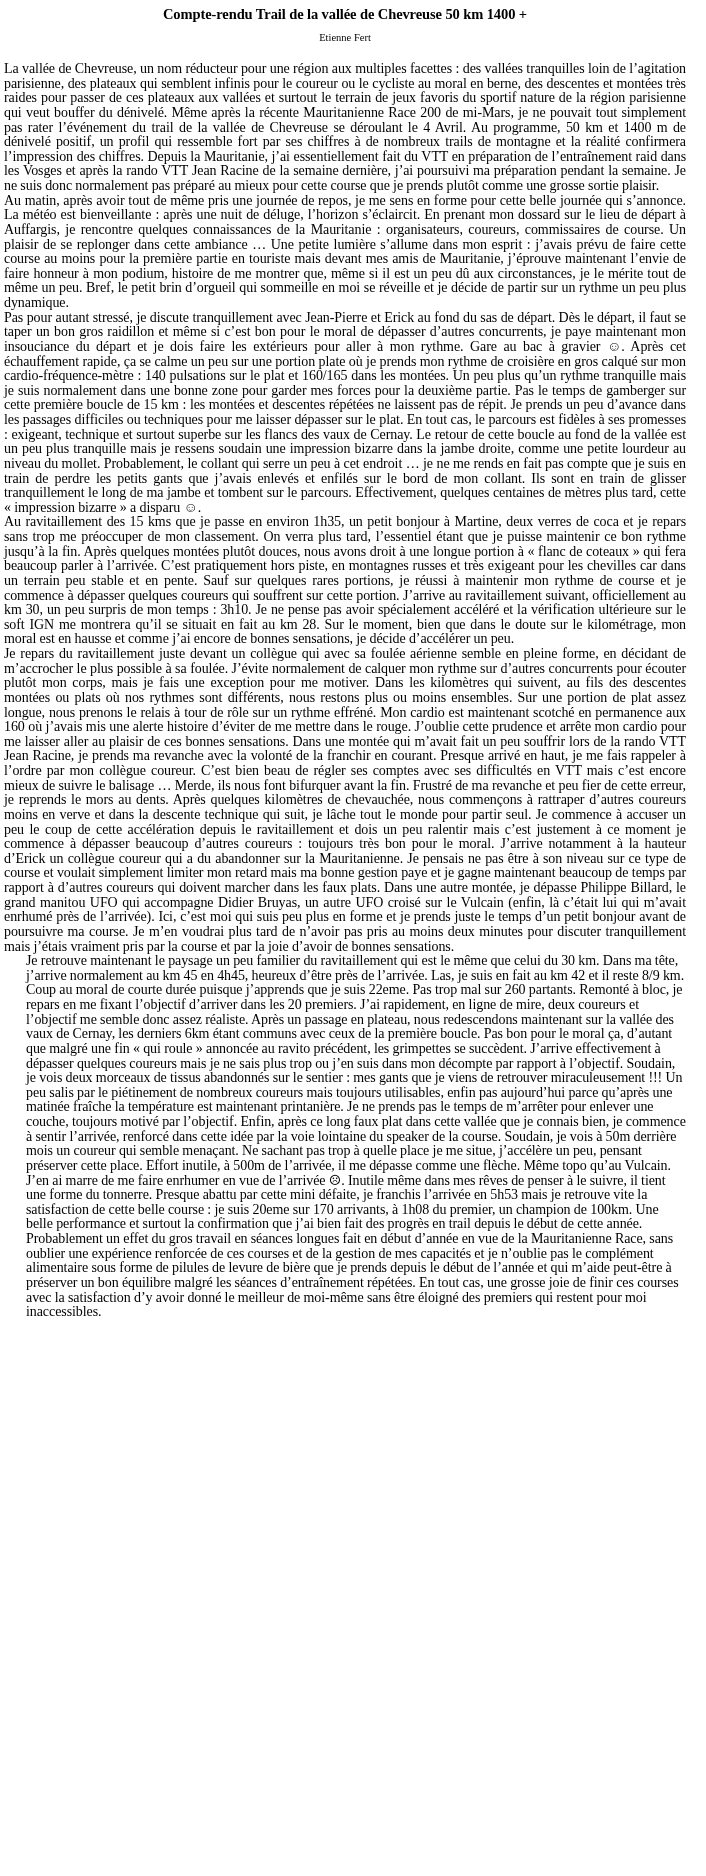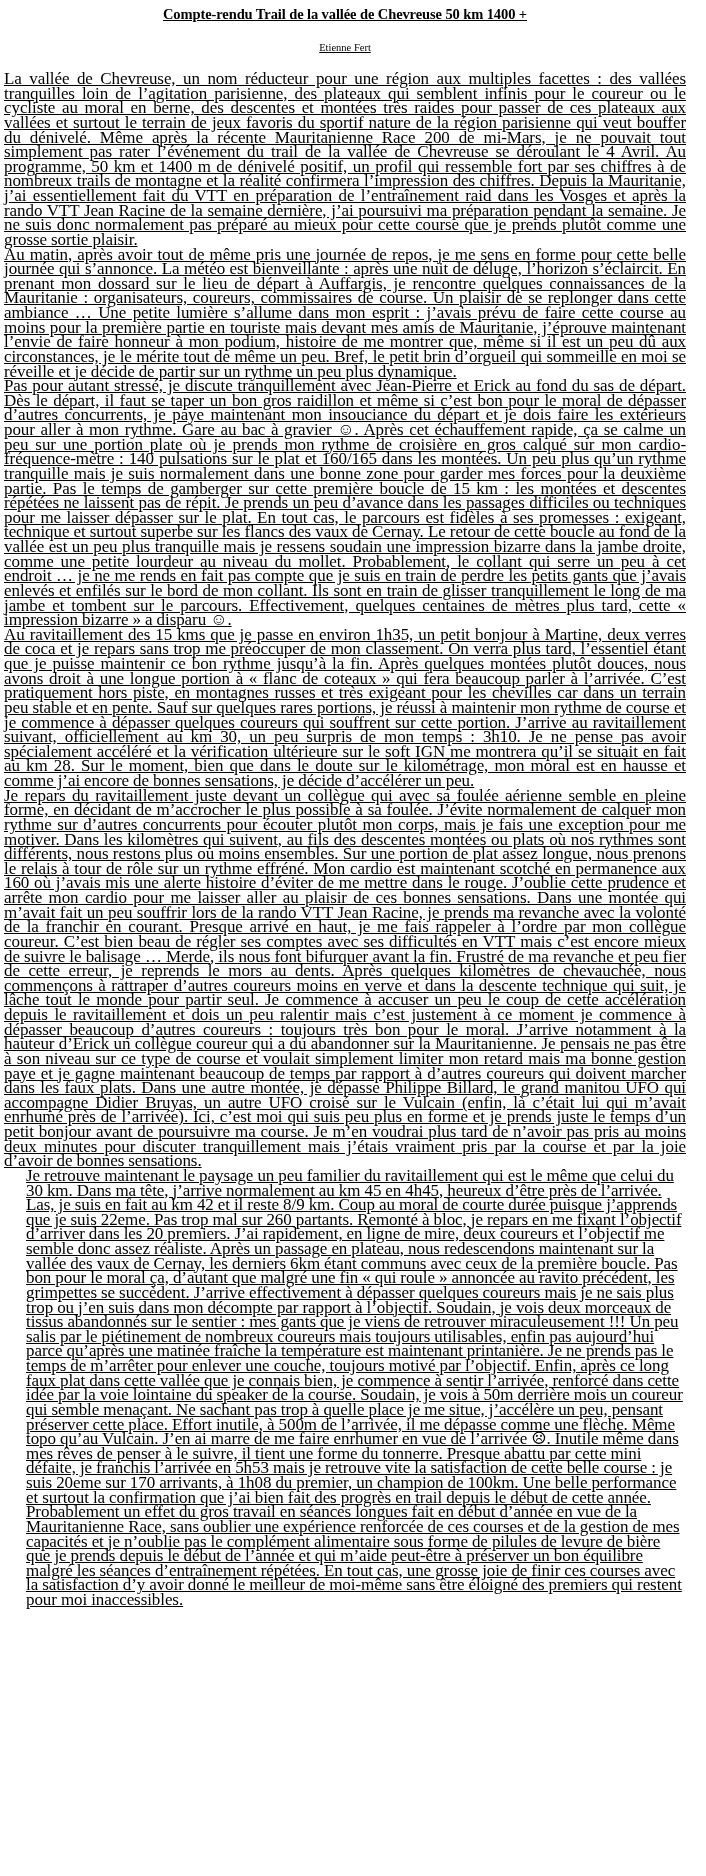--- a/index.html
+++ b/index.html
@@ -13,44 +13,43 @@
     overflow: hidden;
     font-family: "Liberation Serif", "DejaVu Serif", serif;
     color: #000000;
   }
   #page {
     width: 706px;
     height: 1876px;
     box-sizing: border-box;
     padding: 6px 20px 0 4px;
     position: relative;
-    text-decoration: underline;
   }
   .doc-title {
     text-align: center;
     font-weight: bold;
     font-size: 14.5px;
     line-height: 17px;
     margin: 0;
     letter-spacing: -0.1px;
   }
   .doc-author {
     text-align: center;
     font-size: 10.5px;
     line-height: 13px;
-    margin: 18px 0 0 0;
+    margin: 8px 0 0 0;
   }
   .spacer {
     height: 18px;
   }
   .body-text p {
     margin: 0;
     text-align: justify;
     text-justify: inter-word;
-    font-size: 17px;
+    font-size: 14px;
     line-height: 14.62px;
     letter-spacing: -0.08px;
     word-spacing: -0.1px;
     -webkit-hyphens: none;
     hyphens: none;
   }
   .body-text p.nofill {
     text-align: left;
     margin-left: 22px;
   }

